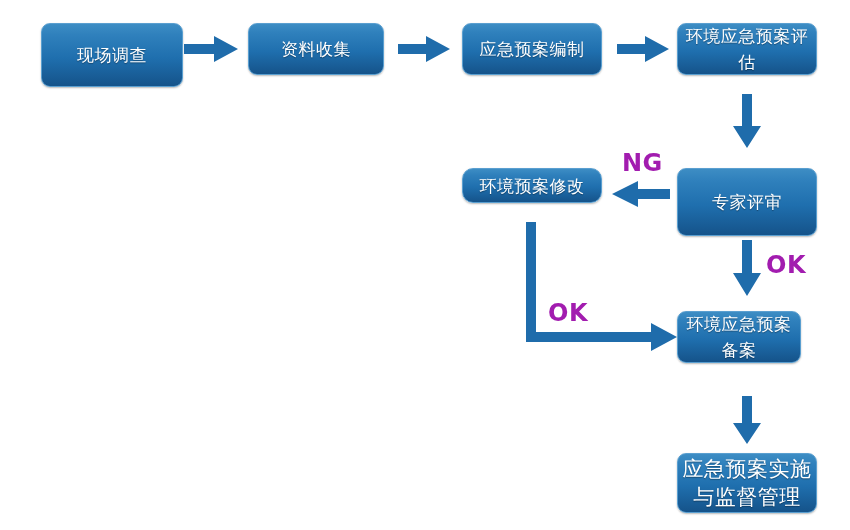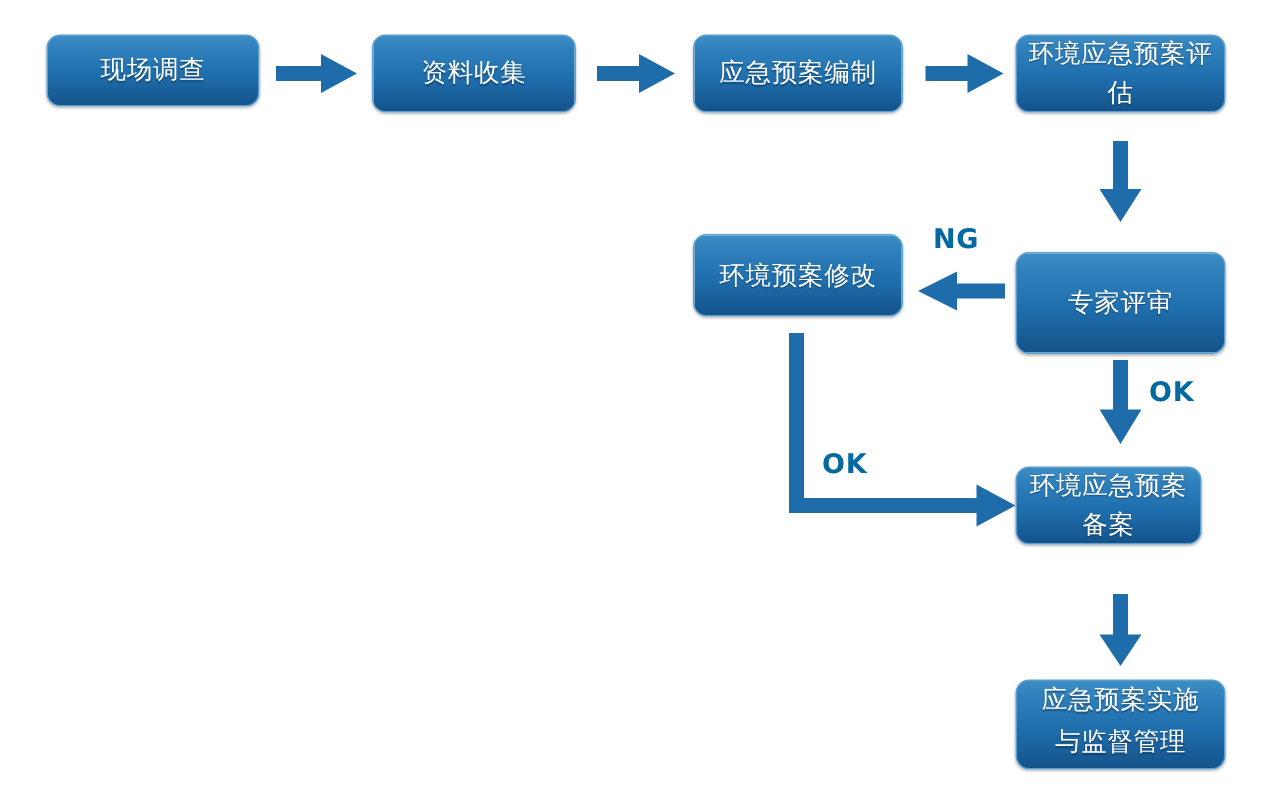--- a/index.html
+++ b/index.html
@@ -30,54 +30,53 @@
     text-align: center;
     color: #ffffff;
     font-size: 17px;
     line-height: 26px;
     letter-spacing: 0.5px;
     text-shadow: 0 1px 1px rgba(0,0,0,0.35);
     white-space: pre-line;
     user-select: none;
   }
   .node.two-line {
-    font-size: 17px;
+    font-size: 21px;
     line-height: 28px;
-    font-family: Liberation Mono, monospace;
   }
   .label {
     position: absolute;
-    color: #0369a1;
+    color: #a21caf;
     font-weight: bold;
-    font-size: 18px;
+    font-size: 24px;
     letter-spacing: 0.5px;
     user-select: none;
   }
   .arrow {
     position: absolute;
   }
   .arrow svg {
     display: block;
     overflow: visible;
   }
 </style>
 </head>
 <body>
 
 <div id="flowchart">
 
-  <div class="node" style="left:31px; top:23px; width:142px; height:48px;">现场调查</div>
+  <div class="node" style="left:41px; top:23px; width:142px; height:64px;">现场调查</div>
 
   <div class="node" style="left:248px; top:23px; width:136px; height:52px;">资料收集</div>
 
   <div class="node" style="left:462px; top:23px; width:140px; height:52px;">应急预案编制</div>
 
   <div class="node" style="left:677px; top:23px; width:140px; height:52px;">环境应急预案评估</div>
 
-  <div class="node" style="left:462px; top:156px; width:140px; height:55px;">环境预案修改</div>
+  <div class="node" style="left:462px; top:168px; width:140px; height:35px;border-radius:11px;">环境预案修改</div>
 
   <div class="node" style="left:677px; top:168px; width:140px; height:68px;">专家评审</div>
 
   <div class="node" style="left:677px; top:311px; width:124px; height:52px;">环境应急预案备案</div>
 
   <div class="node two-line" style="left:677px; top:453px; width:140px; height:60px;">应急预案实施
 与监督管理</div>
 
   <div class="arrow" style="left:184px; top:36px;">
     <svg width="54" height="26" viewBox="0 0 54 26" aria-hidden="true">

